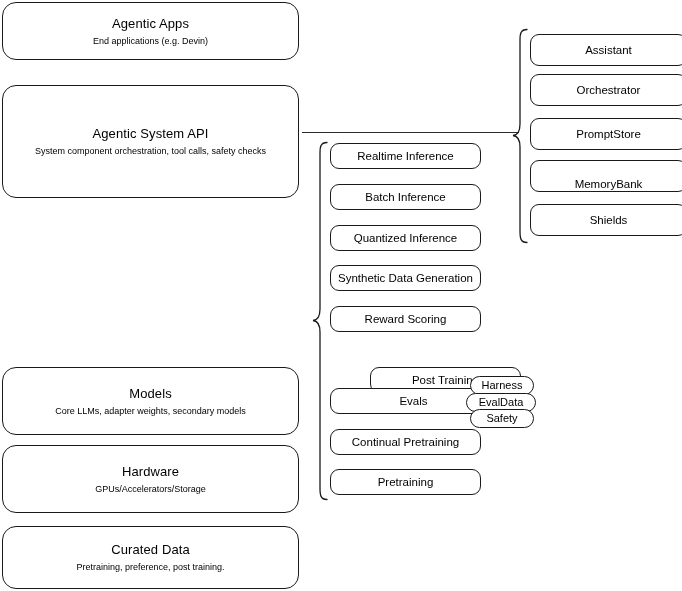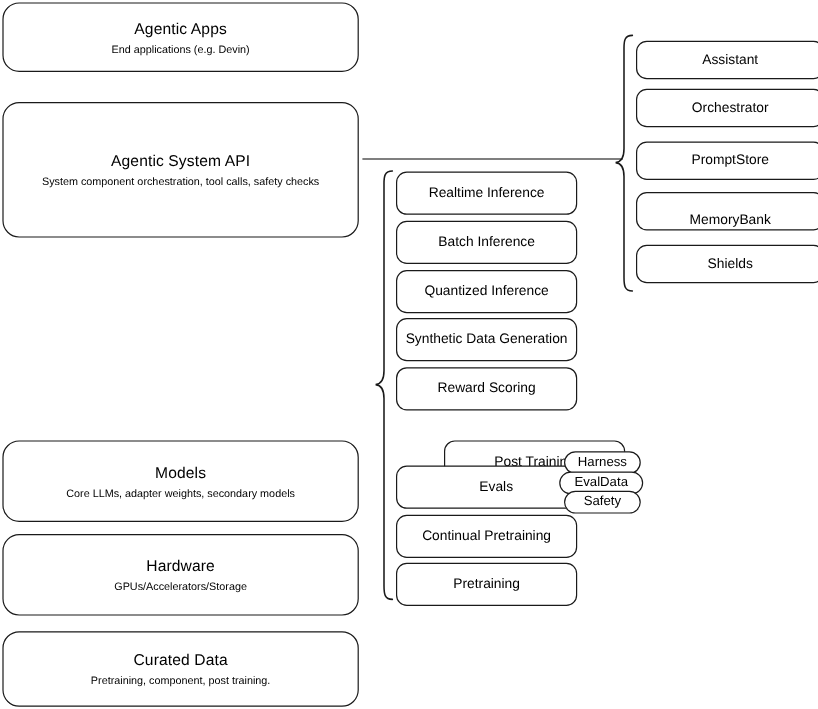--- a/index.html
+++ b/index.html
@@ -48,21 +48,21 @@
     font-size: 9px;
     line-height: 12px;
     margin-top: 3px;
     white-space: nowrap;
   }
 
   
   .cap-box {
     left: 330px;
     width: 151px;
-    height: 36px;
+    height: 26px;
     border-radius: 9px;
   }
   .cap-label {
     font-size: 11.5px;
     line-height: 14px;
     white-space: nowrap;
   }
 
   
   .comp-box {
@@ -129,21 +129,21 @@
     <div class="layer-sub">Core LLMs, adapter weights, secondary models</div>
   </div>
 
   <div class="box layer-box" style="top:445px;height:68px;">
     <div class="layer-title">Hardware</div>
     <div class="layer-sub">GPUs/Accelerators/Storage</div>
   </div>
 
   <div class="box layer-box" style="top:526px;height:63px;">
     <div class="layer-title">Curated Data</div>
-    <div class="layer-sub">Pretraining, component, post training.</div>
+    <div class="layer-sub">Pretraining, preference, post training.</div>
   </div>
 
   <div class="connector" style="left:302px;top:132px;width:217px;"></div>
 
   <div class="brace" style="left:312px;top:141px;">
     <svg width="16" height="380" viewBox="0 0 16 380" fill="none">
       <path d="M15 1.5 C8.5 1.5 8 6 8 12 L8 168 C8 175 6 179 1 179.5 C6 180 8 184 8 191 L8 347 C8 354 8.5 358.5 15 358.5" stroke="#1a1a1a" stroke-width="1.3" fill="none" stroke-linecap="round"></path>
     </svg>
   </div>
 

